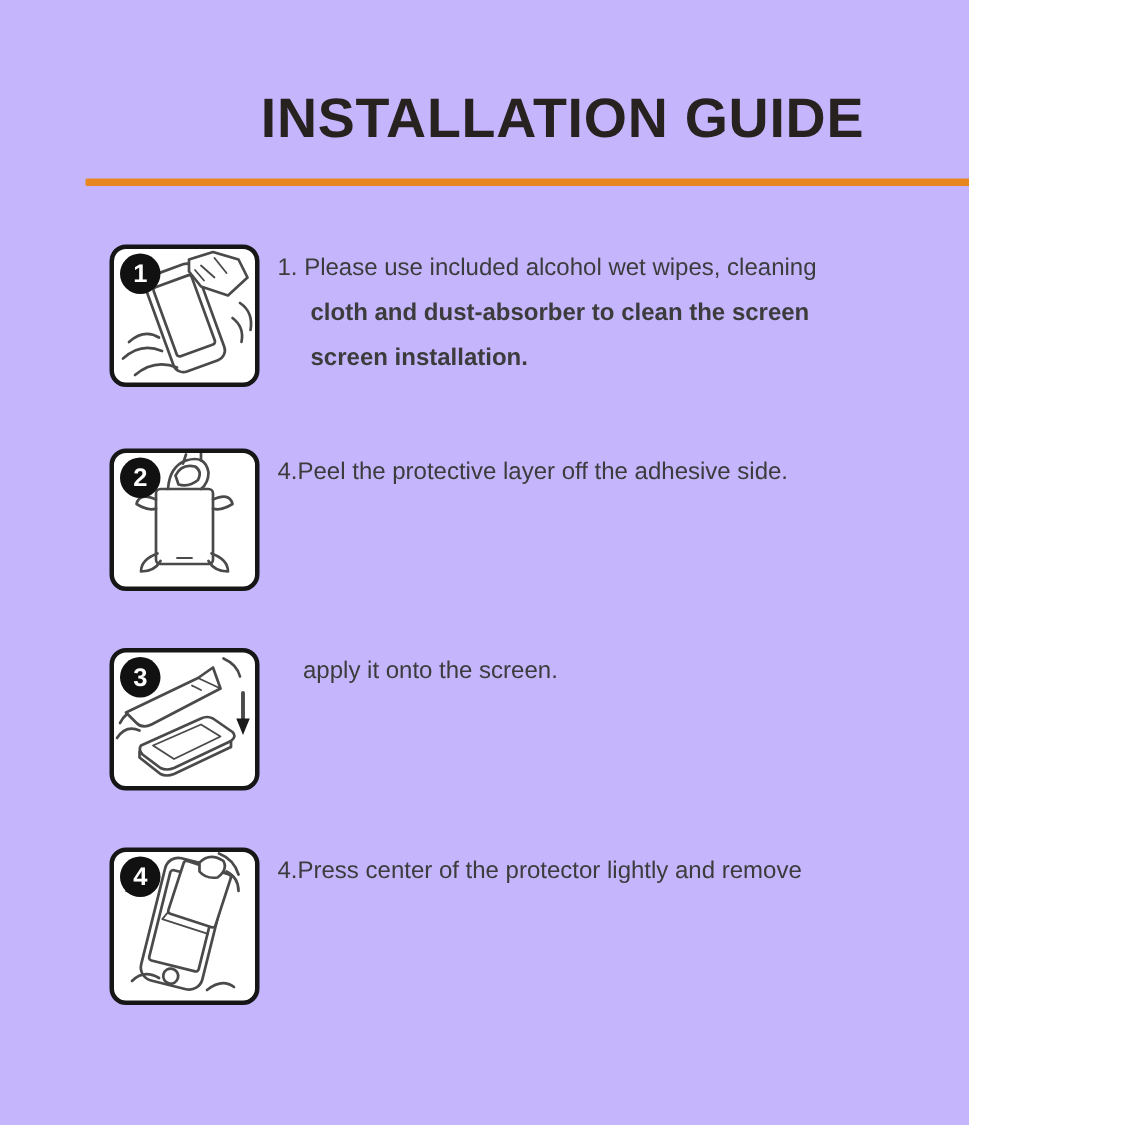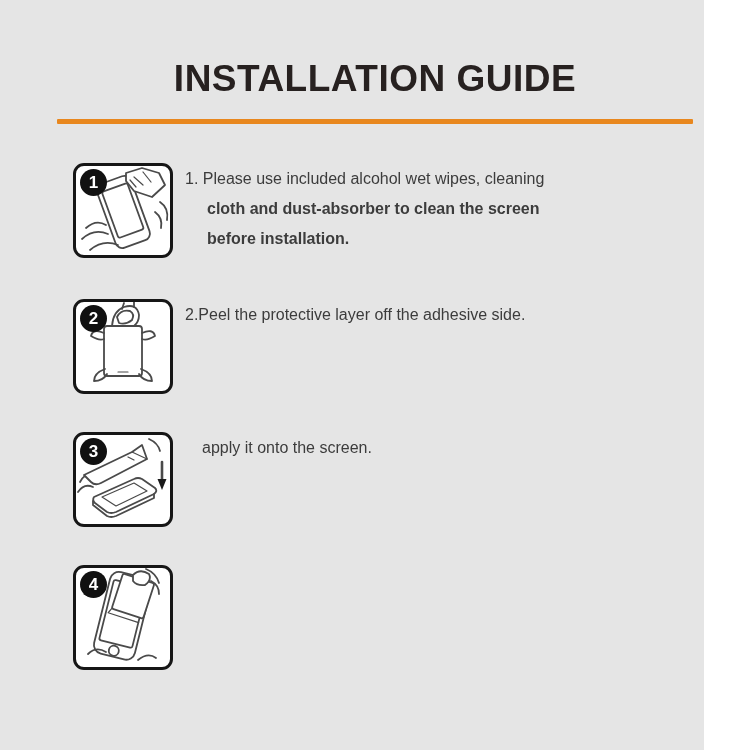--- a/index.html
+++ b/index.html
@@ -1,21 +1,21 @@
 <!DOCTYPE html>
 <html><head>
 <meta charset="utf-8">
 <style>
   html,body{margin:0;padding:0;}
   body{
     width:750px;height:750px;background:#ffffff;
     font-family:"Liberation Sans",sans-serif;
     -webkit-font-smoothing:antialiased;
   }
-  #page{position:relative;width:704px;height:750px;background:#e5e5e5;overflow:hidden;}
+  #page{position:relative;width:646px;height:750px;background:#c4b5fd;overflow:hidden;}
 
   .title{
     position:absolute;top:60px;left:0;width:750px;
     text-align:center;
     font-weight:bold;font-size:37px;letter-spacing:0.5px;
     color:#272120;line-height:1;
   }
   .divider{
     position:absolute;top:119px;left:57px;width:636px;height:5px;
     background:#E8871E;border-radius:1px;
@@ -75,21 +75,21 @@
         <path class="fillw" d="M50 7 L66 2 L83 7 L89 19 L76 31 L58 25 L50 15 Z"></path>
         <path class="thin" d="M58 11 L67 19"></path>
         <path class="thin" d="M67 6 L75 16"></path>
         <path class="thin" d="M54 14 L60 21"></path>
       </svg>
       <div class="badge">1</div>
     </div>
     <div class="steptext">
       <div class="line">1. Please use included alcohol wet wipes, cleaning</div>
       <div class="line indent-wide">cloth and dust-absorber to clean the screen</div>
-      <div class="line indent-wide">before installation.</div>
+      <div class="line indent-wide">screen installation.</div>
     </div>
   </div>
 
   <div class="step" style="top:299px;">
     <div class="figure">
       <svg viewBox="0 0 94 89" class="art">
 
         <rect x="28" y="24" width="38" height="50" rx="3"></rect>
         <path d="M28 31 Q17 26 15 34 Q23 39 28 37"></path>
         <path d="M66 31 Q77 26 79 34 Q71 39 66 37"></path>
@@ -98,21 +98,21 @@
         <path class="thin" d="M42 70 L52 70"></path>
 
         <path d="M36 24 Q37 9 48 5 Q61 1 63 13 Q63 20 58 24"></path>
         <path class="fillw" d="M41 15 Q45 7 54 9 Q59 12 56 18 Q50 23 43 21 Z"></path>
         <path d="M48 1 L46 7"></path>
         <path d="M58 0 L58 5"></path>
       </svg>
       <div class="badge">2</div>
     </div>
     <div class="steptext">
-      <div class="line">2.Peel the protective layer off the adhesive side.</div>
+      <div class="line">4.Peel the protective layer off the adhesive side.</div>
     </div>
   </div>
 
   <div class="step" style="top:432px;">
     <div class="figure">
       <svg viewBox="0 0 94 89" class="art">
 
         <path d="M4 47 Q10 36 19 40"></path>
         <path d="M2 57 Q8 48 17 52"></path>
         <path d="M73 4 Q82 8 84 16"></path>
@@ -165,16 +165,17 @@
           <line x1="23" y1="18" x2="13" y2="17"></line>
           <polygon class="solid" points="14,14.5 14,19.5 9,17"></polygon>
           <circle class="solid" cx="23" cy="27" r="1.4"></circle>
           <line x1="21" y1="27" x2="11" y2="26"></line>
           <polygon class="solid" points="12,23.5 12,28.5 7,26"></polygon>
         </g>
       </svg>
       <div class="badge">4</div>
     </div>
     <div class="steptext">
+      <div class="line">4.Press center of the protector lightly and remove</div>
     </div>
   </div>
 
 </div>
 
 </body></html>

